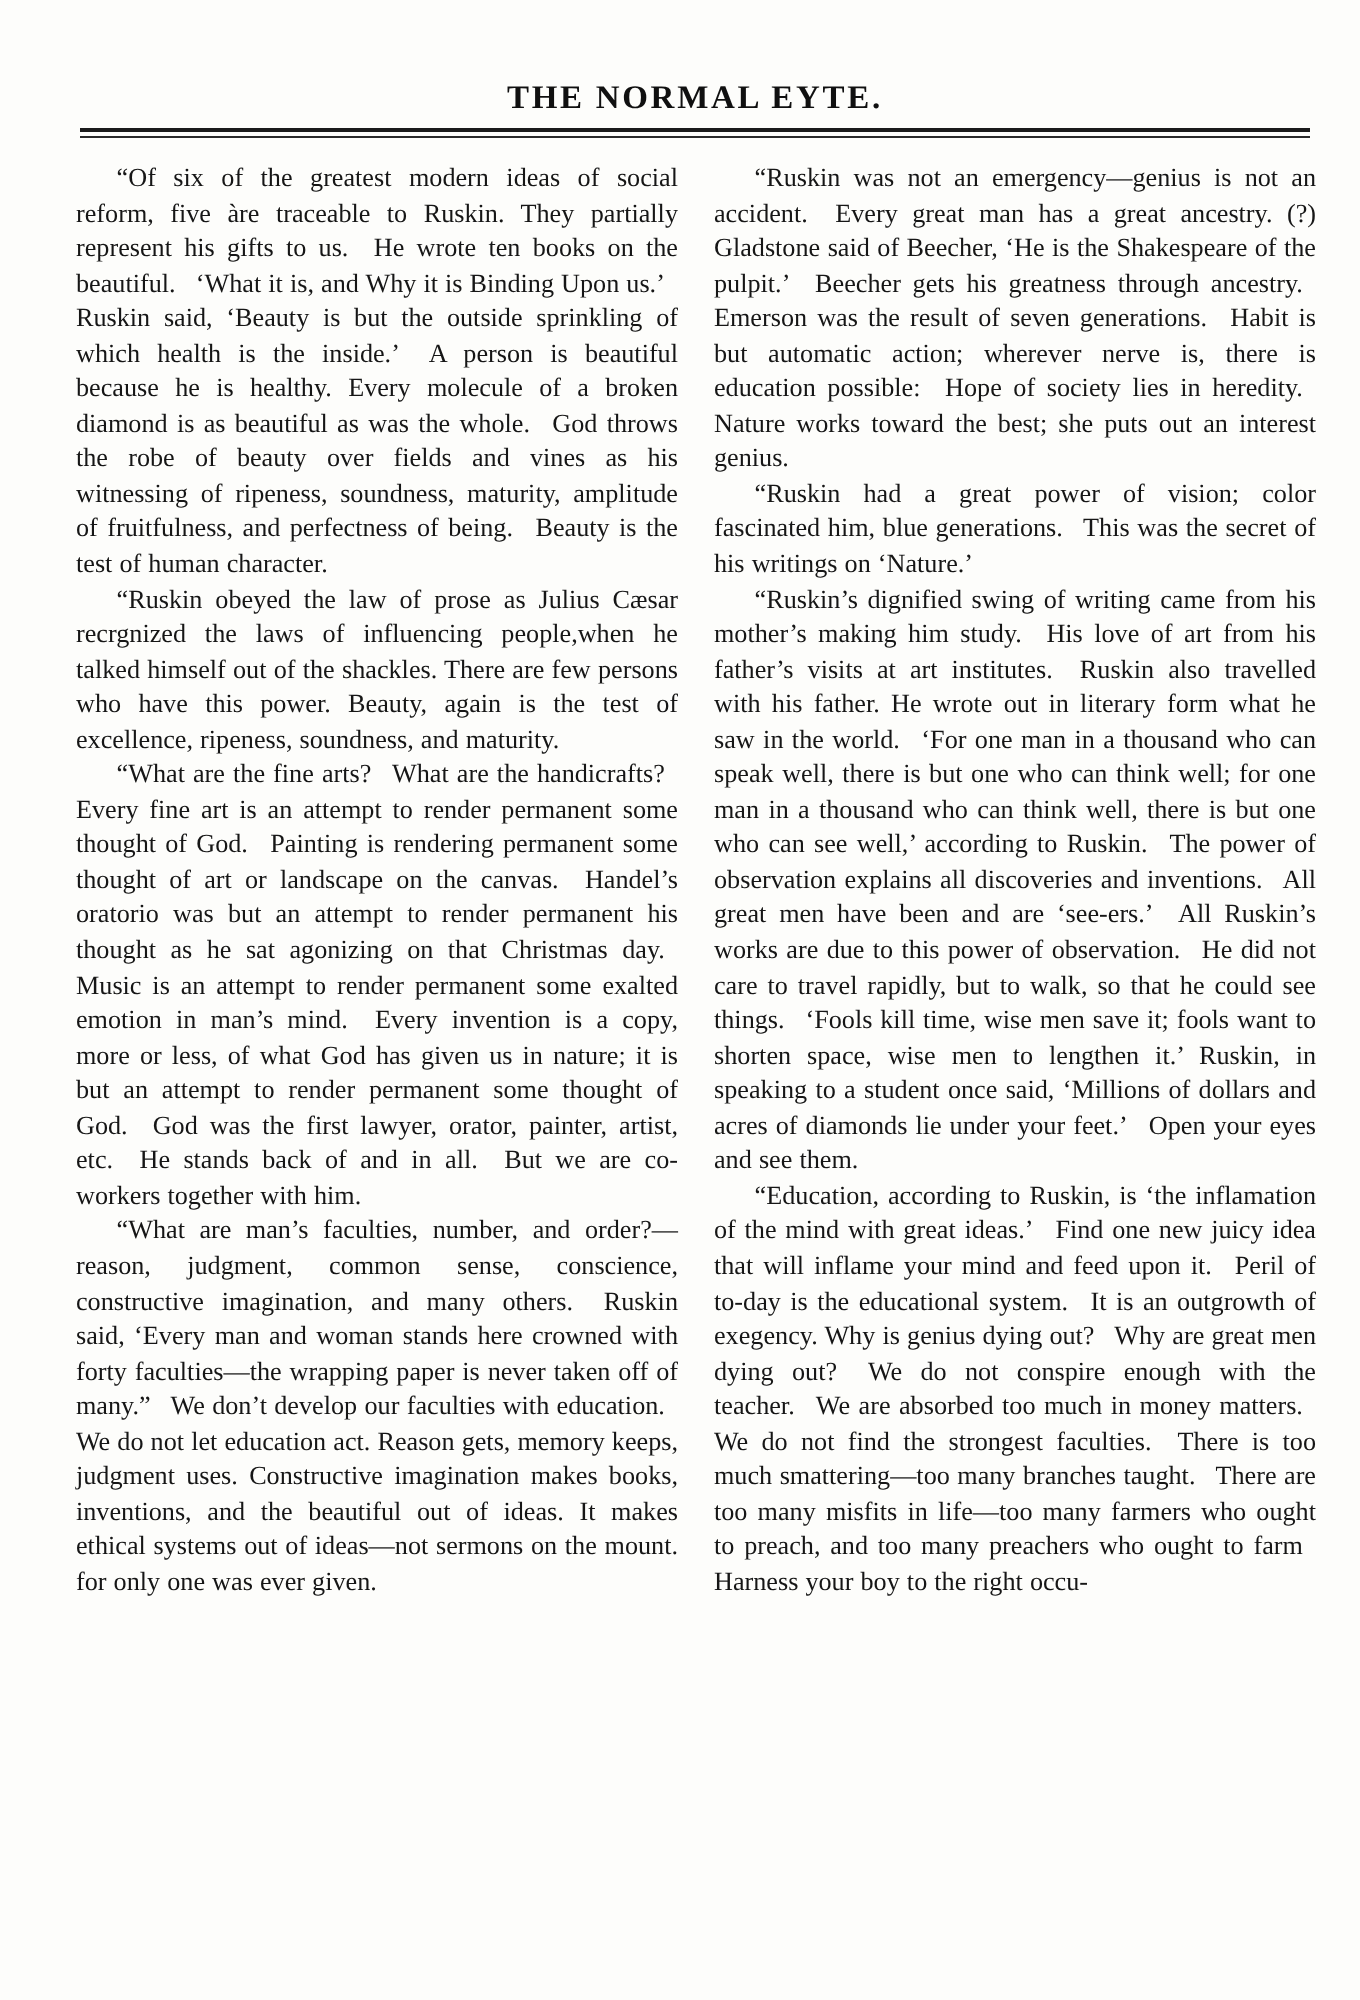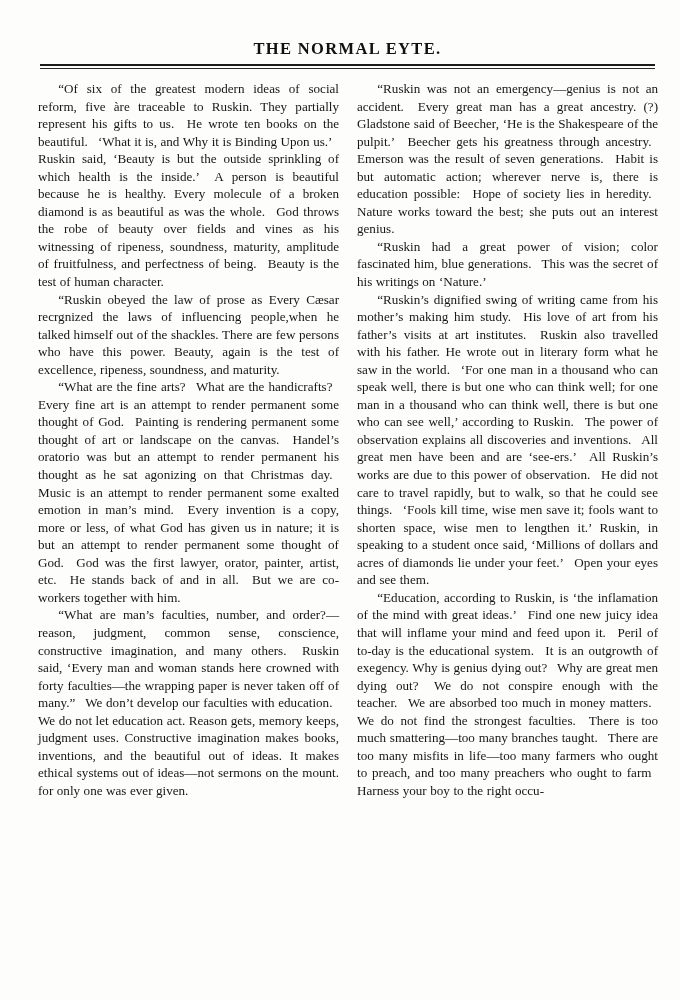--- a/index.html
+++ b/index.html
@@ -102,21 +102,21 @@
     <div class="rule-double">
       <div class="rule-thick"></div>
       <div class="rule-thin"></div>
     </div>
   </div>
 
   <div class="columns">
 
     <div class="col">
       <p>“Of six of the greatest modern ideas of social reform, five àre traceable to Ruskin. They partially represent his gifts to us.  He wrote ten books on the beautiful.  ‘What it is, and Why it is Binding Upon us.’  Ruskin said, ‘Beauty is but the outside sprinkling of which health is the inside.’  A person is beautiful because he is healthy. Every molecule of a broken diamond is as beautiful as was the whole.  God throws the robe of beauty over fields and vines as his witnessing of ripeness, soundness, maturity, amplitude of fruitfulness, and perfectness of being.  Beauty is the test of human character.</p>
-      <p>“Ruskin obeyed the law of prose as Every Cæsar recrgnized the laws of influencing people,when he talked himself out of the shackles. There are few persons who have this power. Beauty, again is the test of excellence, ripeness, soundness, and maturity.</p>
+      <p>“Ruskin obeyed the law of prose as Julius Cæsar recrgnized the laws of influencing people,when he talked himself out of the shackles. There are few persons who have this power. Beauty, again is the test of excellence, ripeness, soundness, and maturity.</p>
       <p>“What are the fine arts?  What are the handicrafts?  Every fine art is an attempt to render permanent some thought of God.  Painting is rendering permanent some thought of art or landscape on the canvas.  Handel’s oratorio was but an attempt to render permanent his thought as he sat agonizing on that Christmas day.  Music is an attempt to render permanent some exalted emotion in man’s mind.  Every invention is a copy, more or less, of what God has given us in nature; it is but an attempt to render permanent some thought of God.  God was the first lawyer, orator, painter, artist, etc.  He stands back of and in all.  But we are co-workers together with him.</p>
       <p>“What are man’s faculties, number, and order?—reason, judgment, common sense, conscience, constructive imagination, and many others.  Ruskin said, ‘Every man and woman stands here crowned with forty faculties—the wrapping paper is never taken off of many.”  We don’t develop our faculties with education.  We do not let education act. Reason gets, memory keeps, judgment uses. Constructive imagination makes books, inventions, and the beautiful out of ideas. It makes ethical systems out of ideas—not sermons on the mount. for only one was ever given.</p>
     </div>
 
     <div class="col">
       <p>“Ruskin was not an emergency—genius is not an accident.  Every great man has a great ancestry. (?) Gladstone said of Beecher, ‘He is the Shakespeare of the pulpit.’  Beecher gets his greatness through ancestry.  Emerson was the result of seven generations.  Habit is but automatic action; wherever nerve is, there is education possible:  Hope of society lies in heredity.  Nature works toward the best; she puts out an interest genius.</p>
       <p>“Ruskin had a great power of vision; color fascinated him, blue generations.  This was the secret of his writings on ‘Nature.’</p>
       <p>“Ruskin’s dignified swing of writing came from his mother’s making him study.  His love of art from his father’s visits at art institutes.  Ruskin also travelled with his father. He wrote out in literary form what he saw in the world.  ‘For one man in a thousand who can speak well, there is but one who can think well; for one man in a thousand who can think well, there is but one who can see well,’ according to Ruskin.  The power of observation explains all discoveries and inventions.  All great men have been and are ‘see-ers.’  All Ruskin’s works are due to this power of observation.  He did not care to travel rapidly, but to walk, so that he could see things.  ‘Fools kill time, wise men save it; fools want to shorten space, wise men to lengthen it.’ Ruskin, in speaking to a student once said, ‘Millions of dollars and acres of diamonds lie under your feet.’  Open your eyes and see them.</p>
       <p>“Education, according to Ruskin, is ‘the inflamation of the mind with great ideas.’  Find one new juicy idea that will inflame your mind and feed upon it.  Peril of to-day is the educational system.  It is an outgrowth of exegency. Why is genius dying out?  Why are great men dying out?  We do not conspire enough with the teacher.  We are absorbed too much in money matters.  We do not find the strongest faculties.  There is too much smattering—too many branches taught.  There are too many misfits in life—too many farmers who ought to preach, and too many preachers who ought to farm  Harness your boy to the right occu-</p>
     </div>

